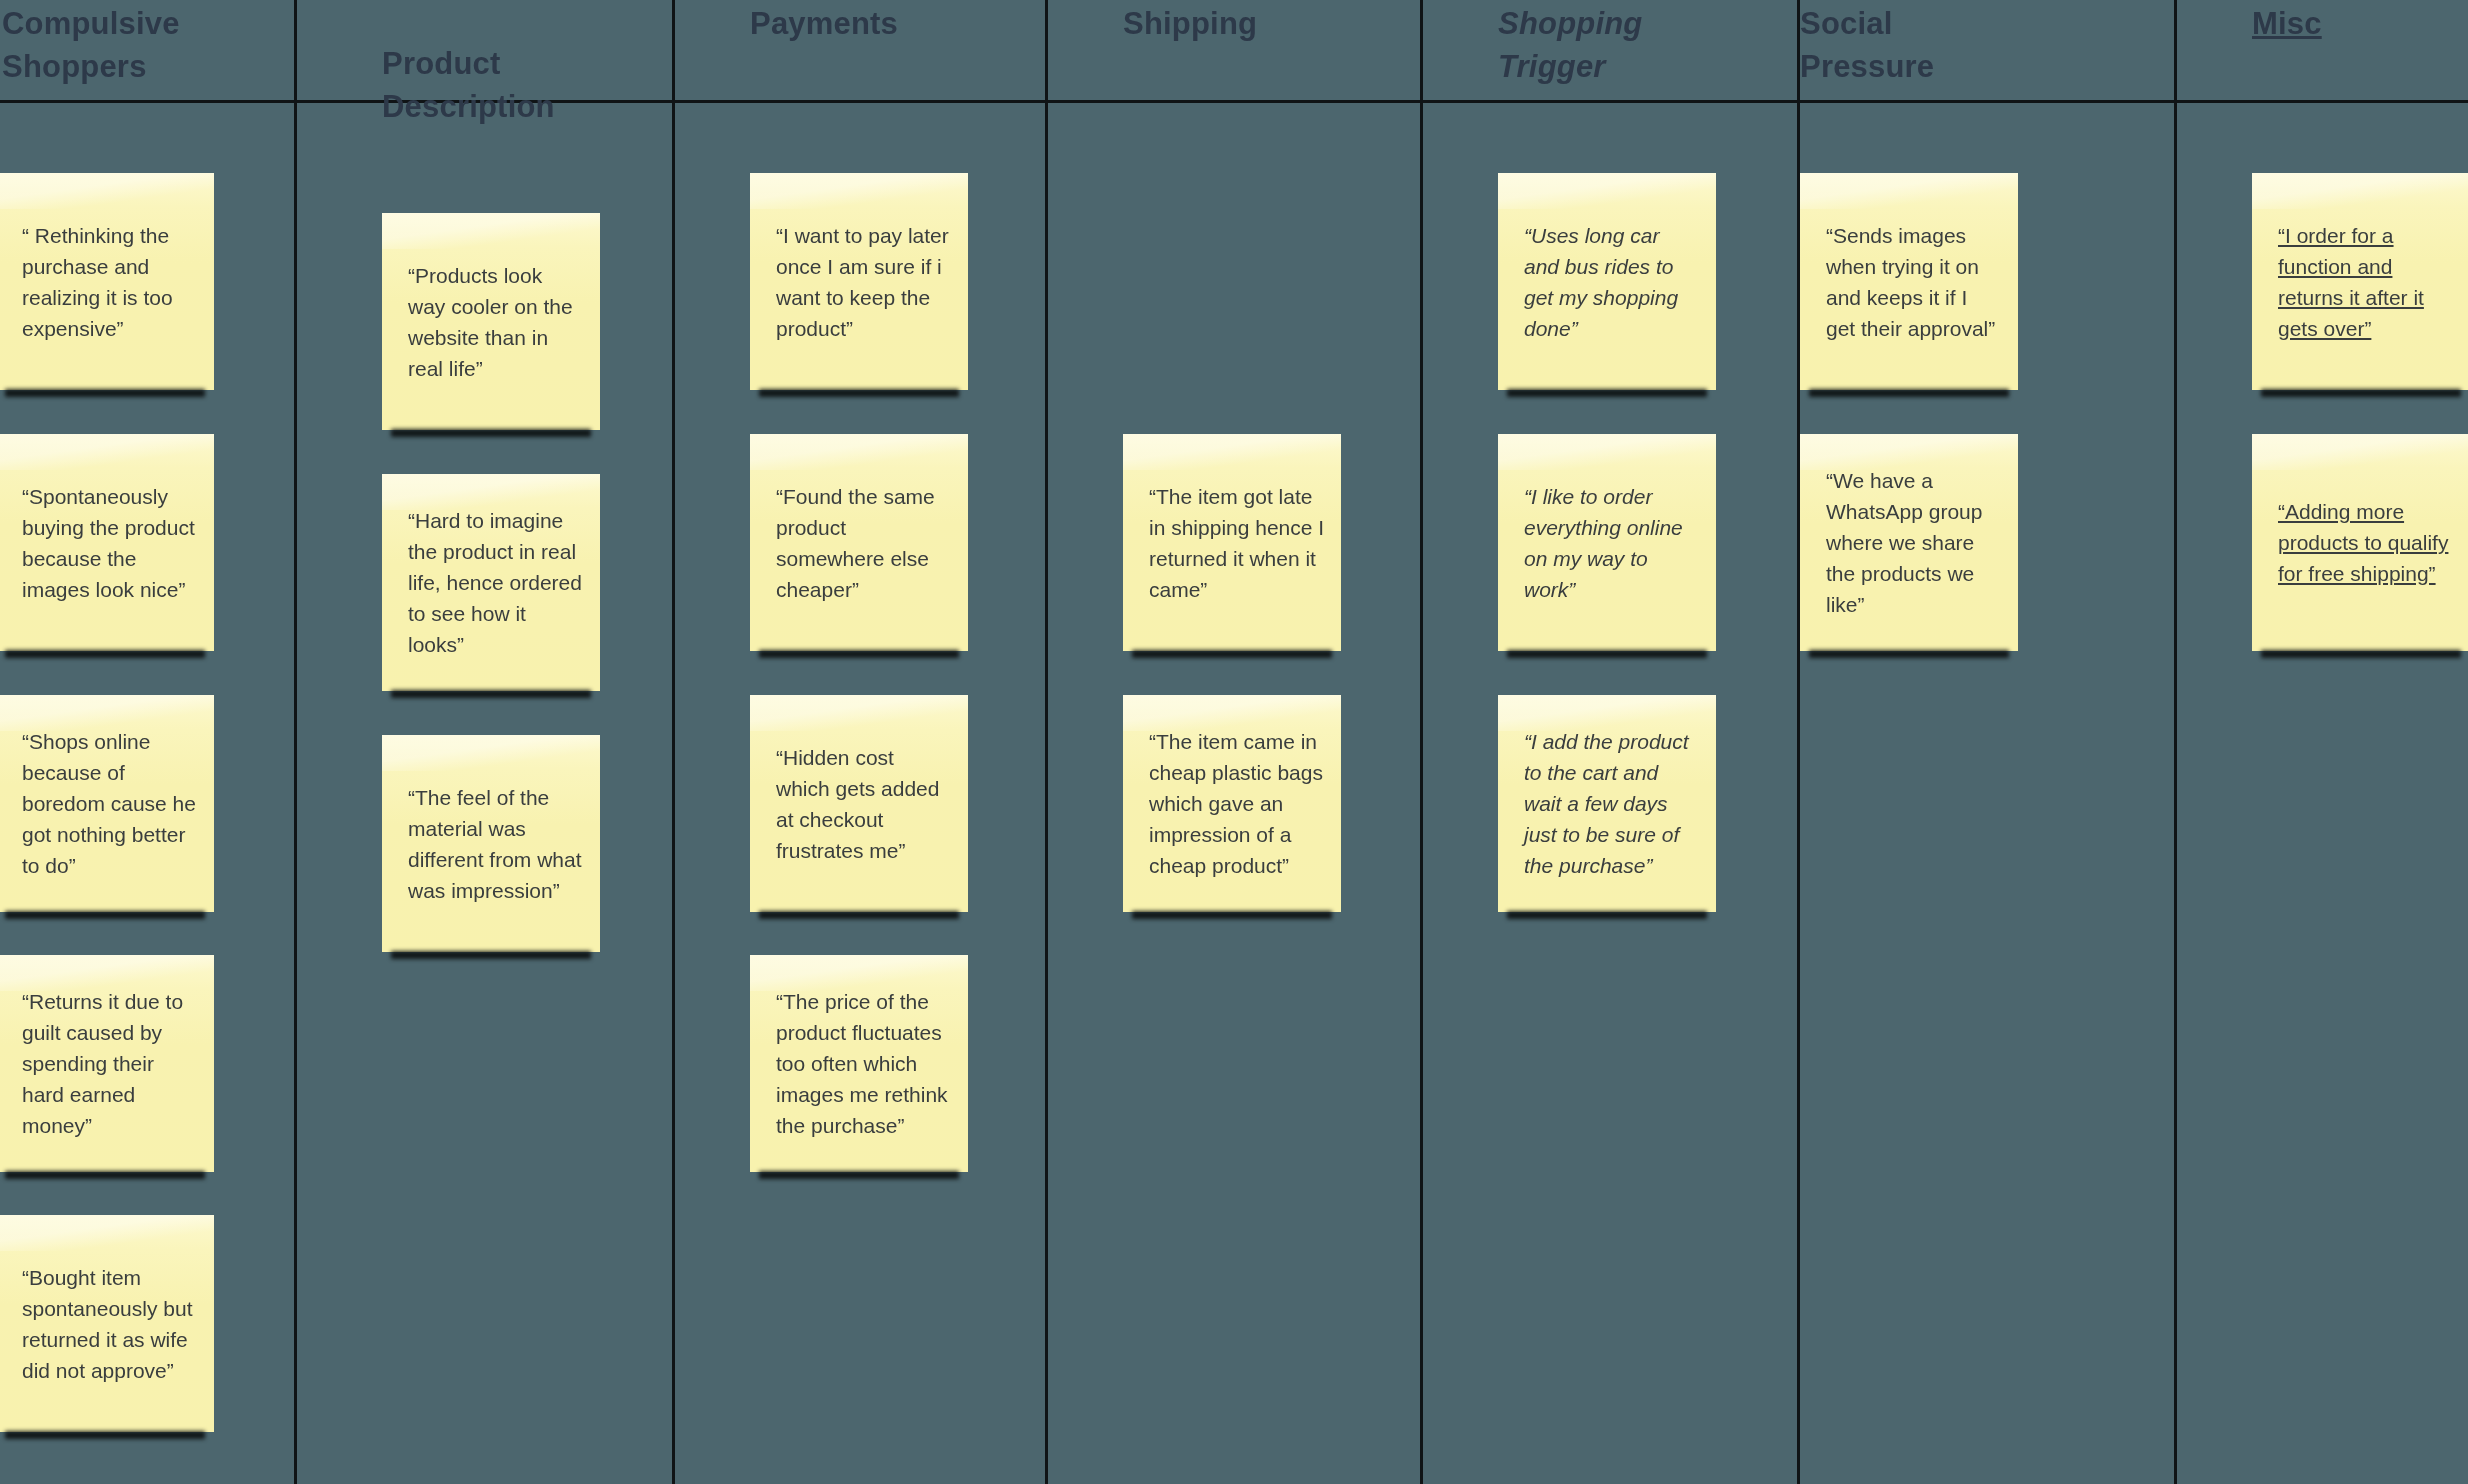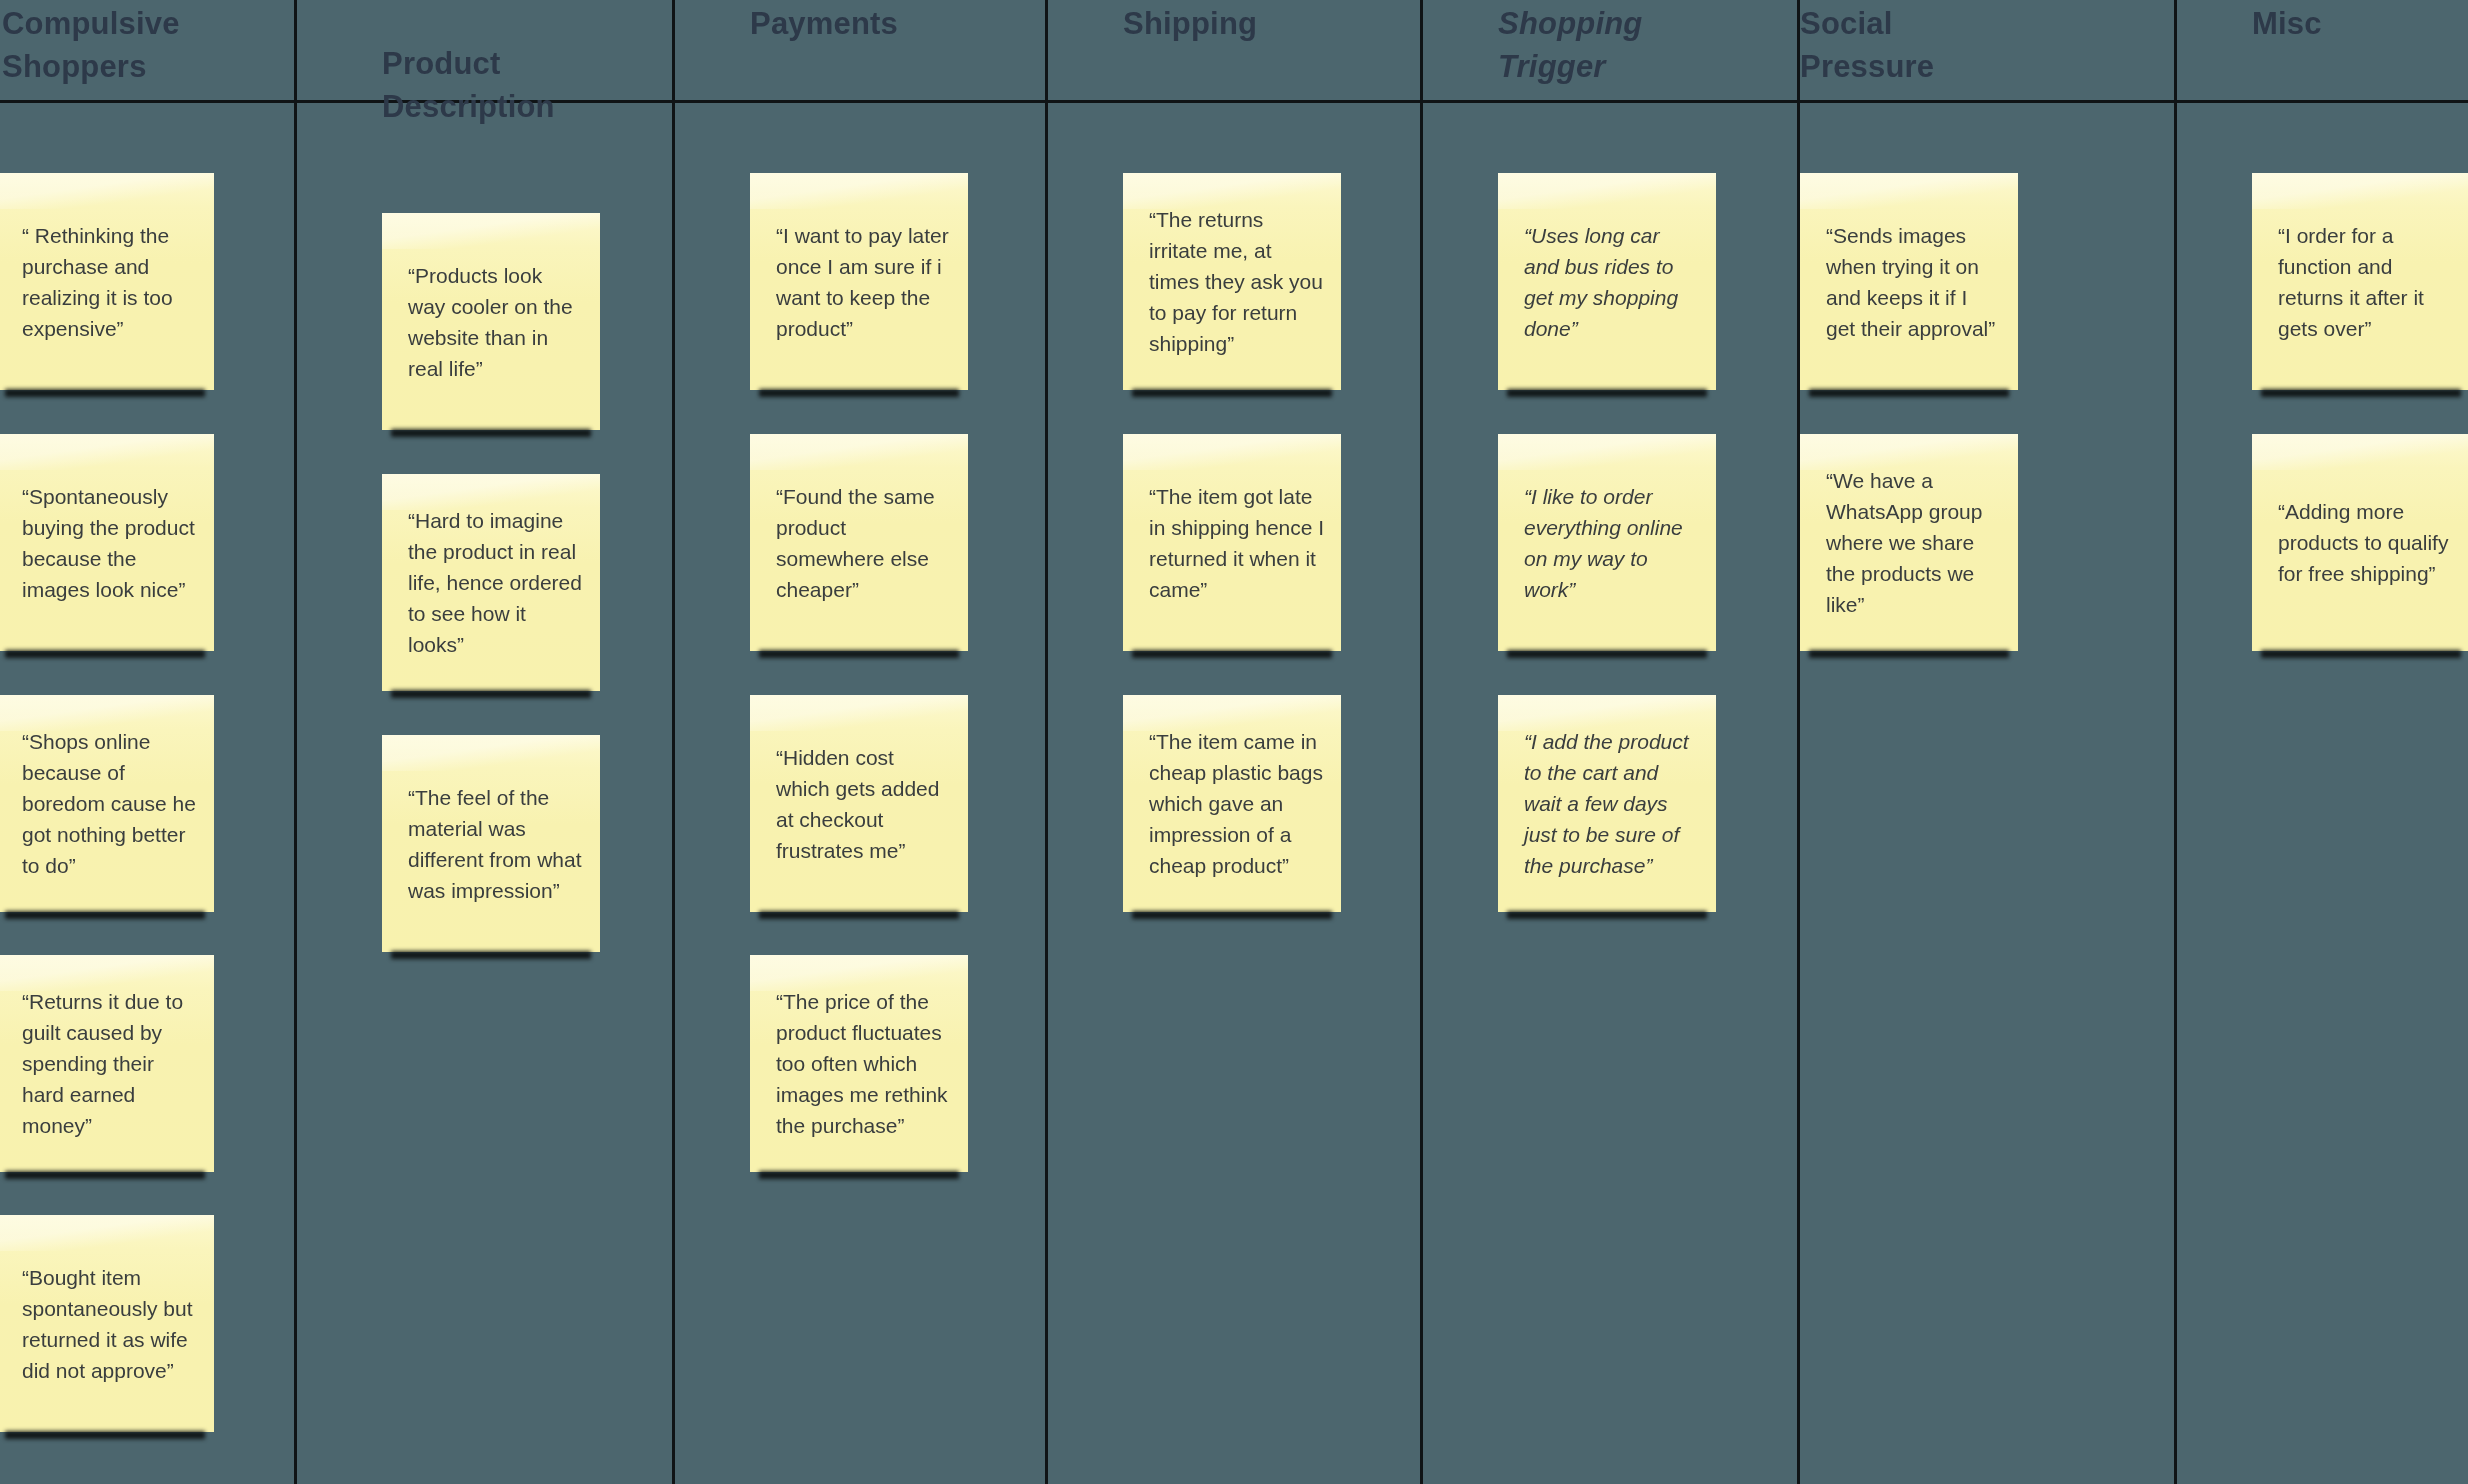--- a/index.html
+++ b/index.html
@@ -91,21 +91,21 @@
   .d6 { left: 2174px; }
 
   
   .cx0 { left: -4px; }
   .hx0 { left: 2px; }
   .cx1 { left: 382px; margin-top: 40px; }
   .cx2 { left: 750px; }
   .cx3 { left: 1123px; }
   .cx4 { left: 1498px; font-style: italic; }
   .cx5 { left: 1800px; }
-  .cx6 { left: 2252px; }
+  .cx6 { left: 2252px; text-decoration: underline; }
 
   
   .ry0 { top: 173px; }
   .ry1 { top: 434px; }
   .ry2 { top: 695px; }
   .ry3 { top: 955px; }
   .ry4 { top: 1215px; }
 </style>
 </head>
 <body>
@@ -164,23 +164,20 @@
   <div class="note cx2 ry1">
       <span class="note-text">“Found the same product somewhere else cheaper”</span>
     </div>
   <div class="note cx2 ry2">
       <span class="note-text">“Hidden cost which gets added at checkout frustrates me”</span>
     </div>
   <div class="note cx2 ry3">
       <span class="note-text">“The price of the product fluctuates too often which images me rethink the purchase”</span>
     </div>
 
-  <div class="note cx3 ry0">
-      <span class="note-text">“The returns irritate me, at times they ask you to pay for return shipping”</span>
-    </div>
   <div class="note cx3 ry1">
       <span class="note-text">“The item got late in shipping hence I returned it when it came”</span>
     </div>
   <div class="note cx3 ry2">
       <span class="note-text">“The item came in cheap plastic bags which gave an impression of a cheap product”</span>
     </div>
 
   <div class="note cx4 ry0">
       <span class="note-text">“Uses long car and bus rides to get my shopping done”</span>
     </div>

